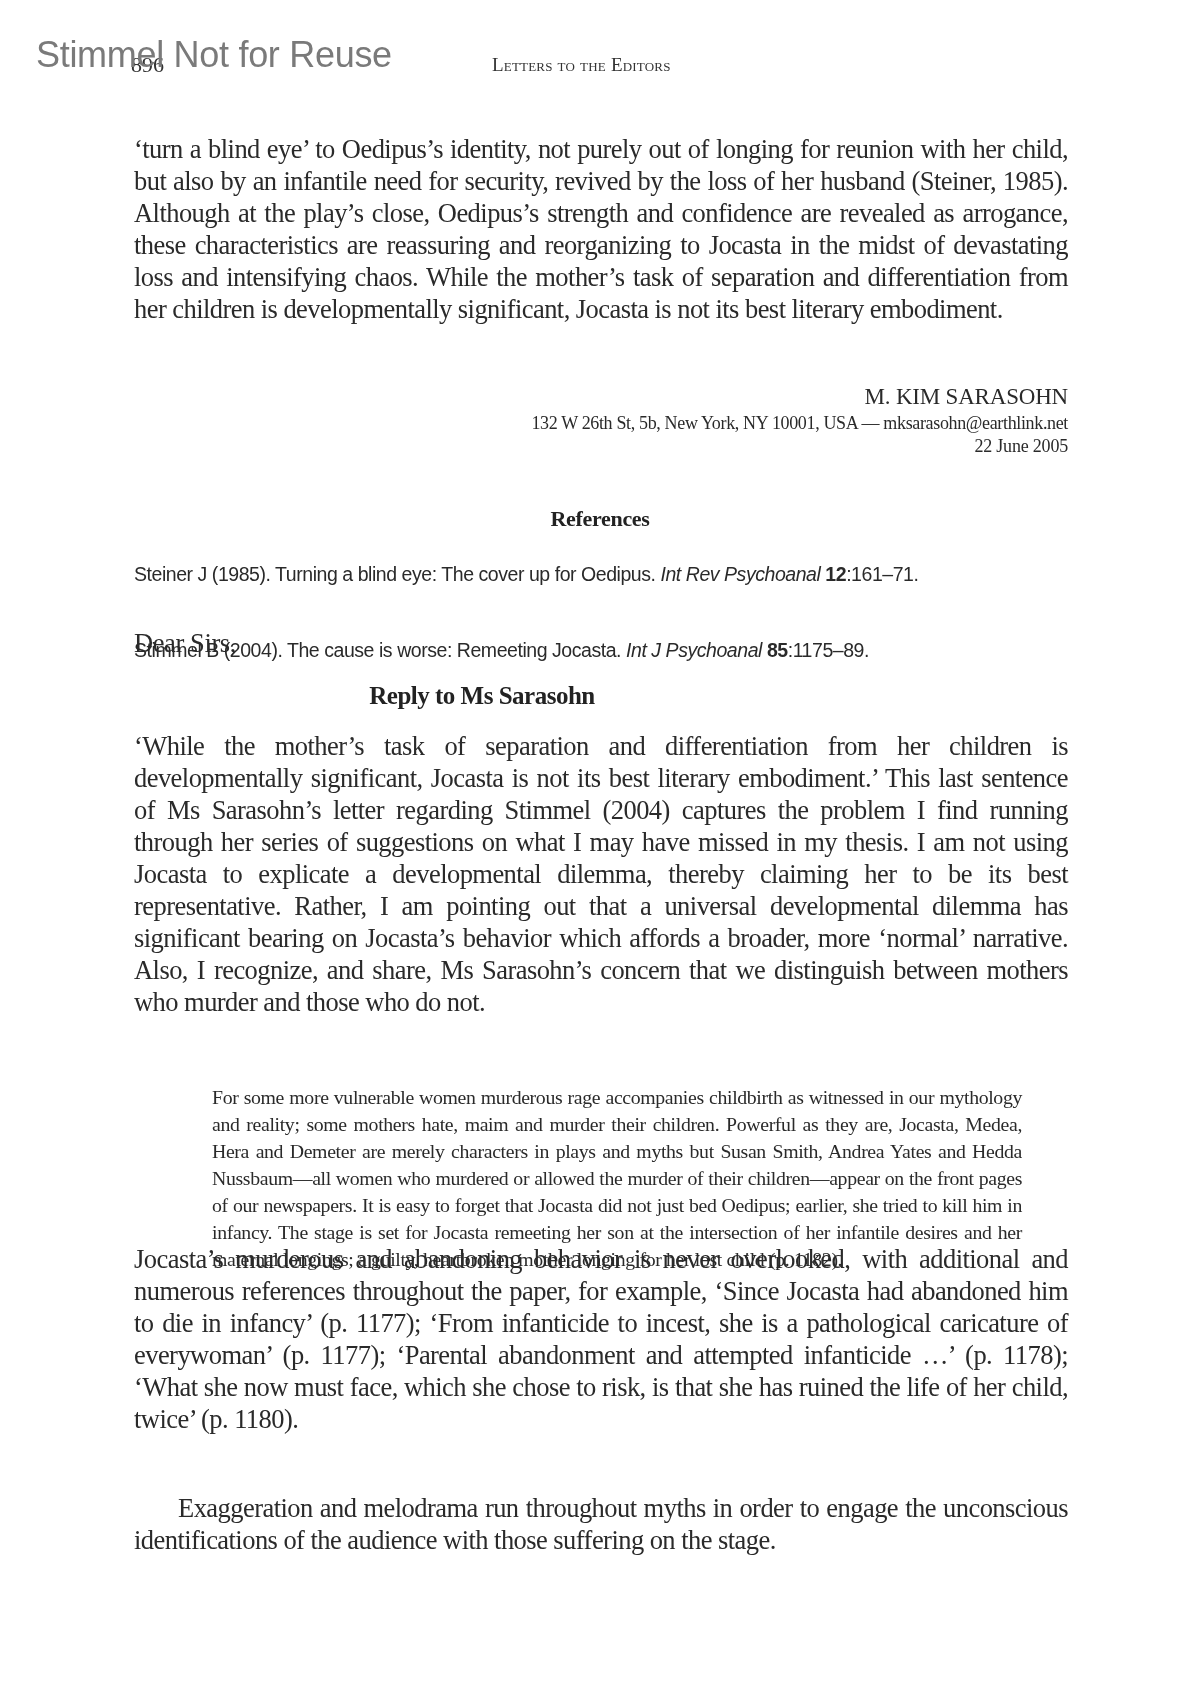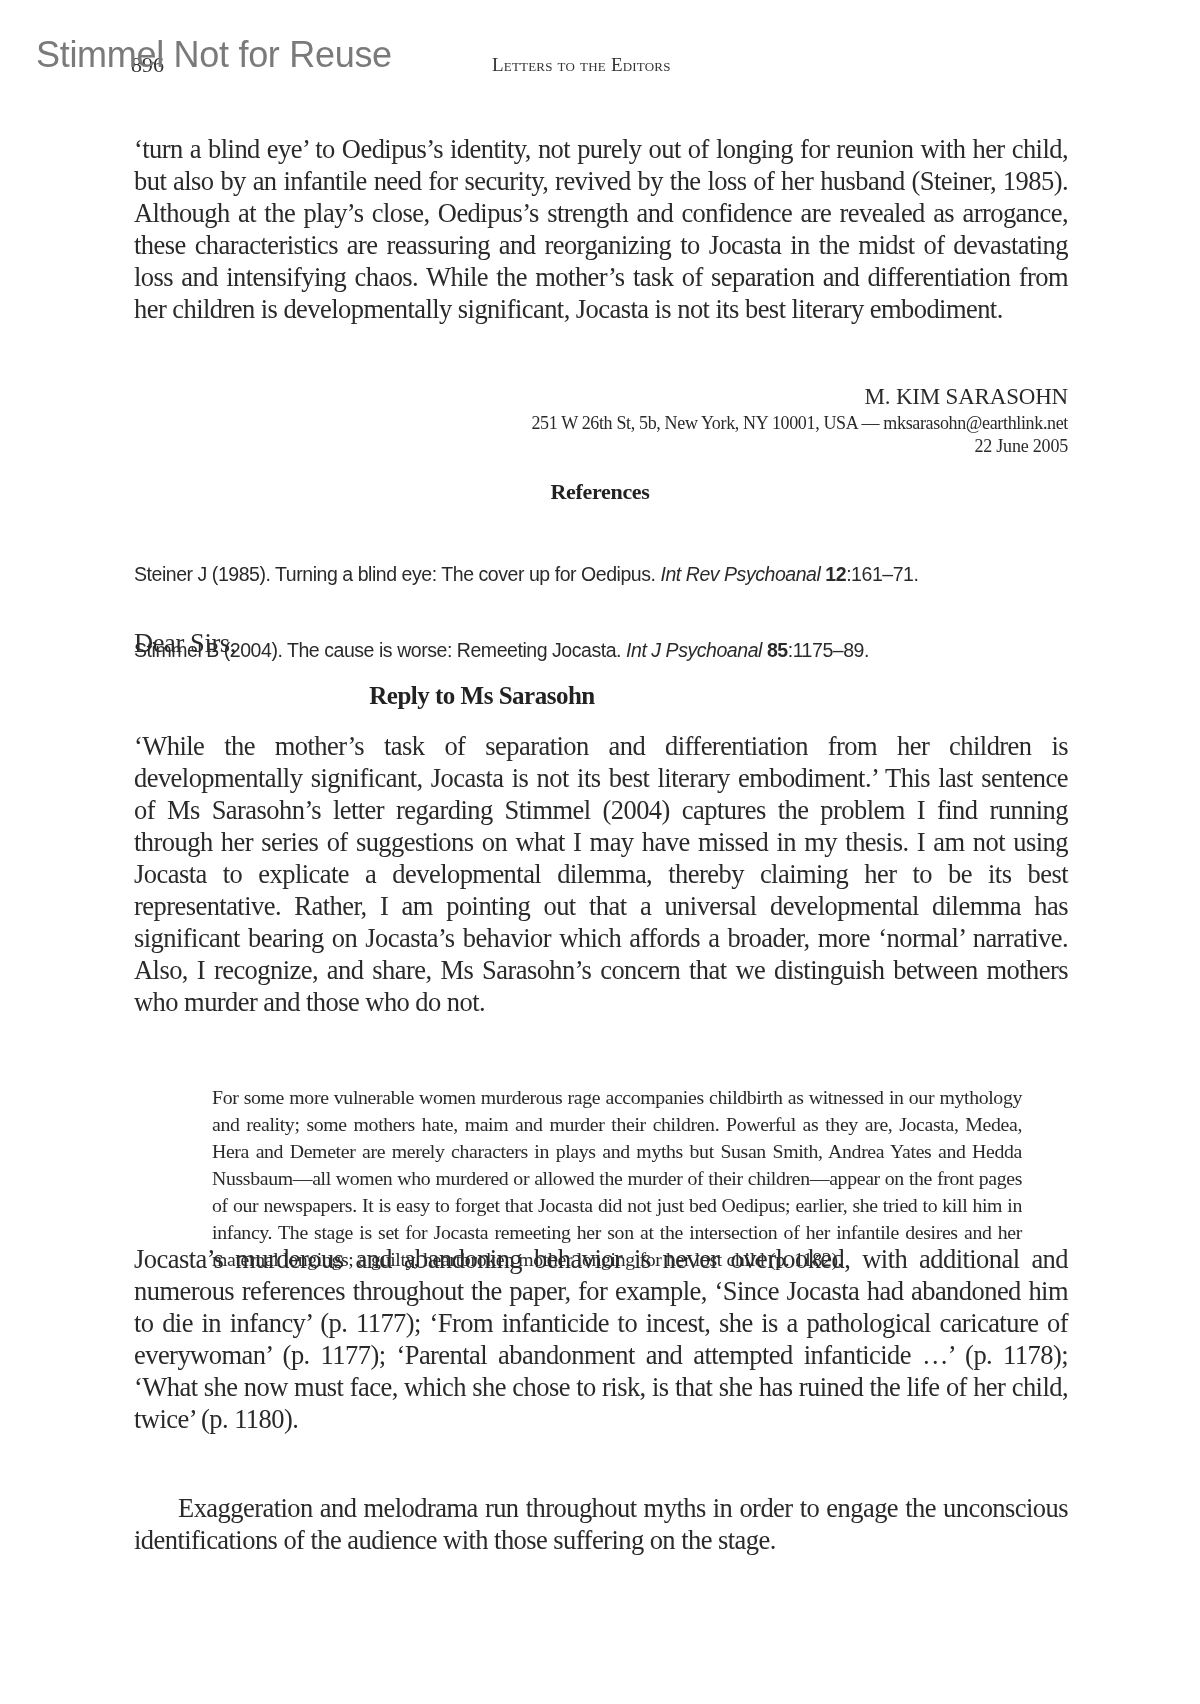--- a/index.html
+++ b/index.html
@@ -79,21 +79,21 @@
   }
   .sig-date {
     top: 436px;
     font-size: 18px;
     letter-spacing: -0.2px;
   }
   .refs-heading {
     position: absolute;
     left: 0;
     width: 1200px;
-    top: 479px;
+    top: 506px;
     text-align: center;
     font-weight: bold;
     font-size: 22px;
     letter-spacing: -0.3px;
     color: #222;
   }
   .ref-list {
     position: absolute;
     left: 134px;
     top: 513px;
@@ -146,21 +146,21 @@
 </head>
 <body>
 
 <div class="watermark">Stimmel Not for Reuse</div>
 <div class="page-number">896</div>
 <div class="running-head">Letters to the Editors</div>
 
 <p class="column body-text p1">‘turn a blind eye’ to Oedipus’s identity, not purely out of longing for reunion with her child, but also by an infantile need for security, revived by the loss of her husband (Steiner, 1985). Although at the play’s close, Oedipus’s strength and confidence are revealed as arrogance, these characteristics are reassuring and reorganizing to Jocasta in the midst of devastating loss and intensifying chaos. While the mother’s task of separation and differentiation from her children is developmentally significant, Jocasta is not its best literary embodiment.</p>
 
 <div class="signature sig-name">M. KIM SARASOHN</div>
-<div class="signature sig-address">251 W 26th St, 5b, New York, NY 10001, USA — mksarasohn@earthlink.net</div>
+<div class="signature sig-address">132 W 26th St, 5b, New York, NY 10001, USA — mksarasohn@earthlink.net</div>
 <div class="signature sig-date">22 June 2005</div>
 
 <div class="refs-heading">References</div>
 
 <div class="ref-list">
   <div class="ref-item">
     <span>Steiner J (1985). Turning a blind eye: The cover up for Oedipus. </span><span class="journal">Int Rev Psychoanal</span> <span class="vol">12</span><span>:161–71.</span>
   </div>
   <div class="ref-item">
     <span>Stimmel B (2004). The cause is worse: Remeeting Jocasta. </span><span class="journal">Int J Psychoanal</span> <span class="vol">85</span><span>:1175–89.</span>

